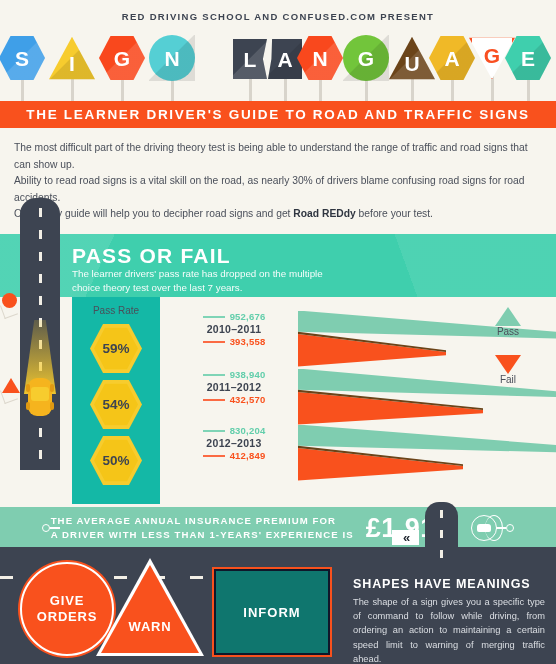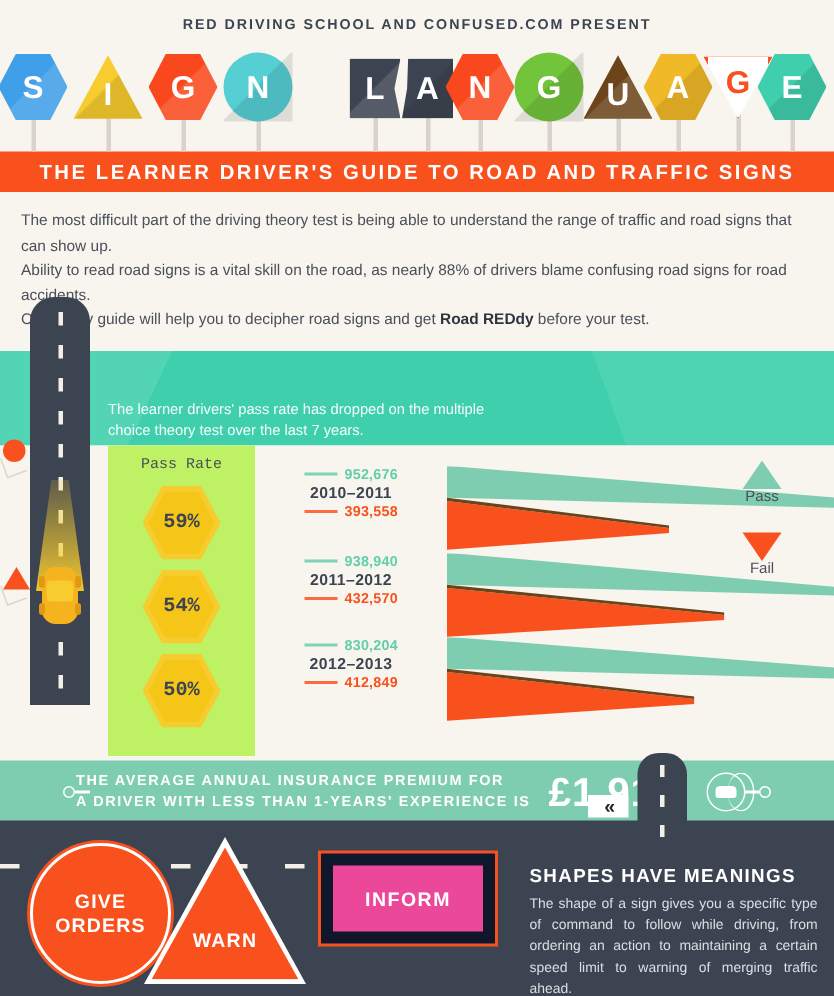--- a/index.html
+++ b/index.html
@@ -102,23 +102,22 @@
     color: #fff; font-size: 21px; font-weight: bold; letter-spacing: 1.2px;
   }
   .pfsub {
     position: absolute; left: 72px; top: 33px;
     color: #ffffff; font-size: 9.8px; line-height: 14px; opacity: .95;
   }
 
   
   .dataarea { position: relative; height: 210px; background: #f7f5ee; }
   .ratecol {
-    position: absolute; left: 72px; top: 0; width: 98px; height: 207px;
-    background: #bef264;
-    font-family: Liberation Mono, monospace;
+    position: absolute; left: 72px; top: 0; width: 88px; height: 207px;
+    background: #14b8a6;
   }
   .ratecol .lbl {
     text-align: center; font-size: 10px; color: #4a4f5a; padding-top: 8px;
   }
   .hexrate {
     position: absolute; left: 50%; margin-left: -26px;
     width: 52px; height: 52px;
     background: #f7cc2e;
     clip-path: polygon(25% 3%, 75% 3%, 100% 50%, 75% 97%, 25% 97%, 0% 50%);
     display: flex; align-items: center; justify-content: center;
@@ -232,22 +231,22 @@
     color: #fff; font-size: 13px; font-weight: bold; letter-spacing: .8px; line-height: 16px; text-align:center;
   }
   .sh-tri {
     position: absolute; left: 96px; top: 2px; width: 108px; height: 98px;
   }
   .sh-tri .t-out { position:absolute; inset:0; background:#fff; clip-path: polygon(50% 0%, 100% 100%, 0% 100%); }
   .sh-tri .t-in  { position:absolute; left:5px; right:5px; top:7px; bottom:3px; background:#f9511d; clip-path: polygon(50% 0%, 100% 100%, 0% 100%); }
   .sh-tri .t-txt { position:absolute; left:0; right:0; bottom: 22px; text-align:center; color:#fff;
     font-size: 13px; font-weight: bold; letter-spacing: .8px; z-index: 3;}
   .sh-rect {
-    position: absolute; left: 214px; top: 13px; width: 116px; height: 60px;
-    background: #ec4899; border: 8px solid #0f172a; box-shadow: 0 0 0 2px #f9511d;
+    position: absolute; left: 214px; top: 13px; width: 116px; height: 86px;
+    background: #0f766e; border: 2px solid #0f172a; box-shadow: 0 0 0 2px #f9511d;
     display:flex; align-items:center; justify-content:center;
     color:#fff; font-size: 13px; font-weight:bold; letter-spacing: 1px;
   }
 </style>
 </head>
 <body>
 
 <div class="page">
 
   <div class="presenter">RED DRIVING SCHOOL AND CONFUSED.COM PRESENT</div>
@@ -337,29 +336,30 @@
           <div class="sheen dark"></div>
           <span class="ltr">E</span>
         </div>
       </div>
     </div>
 
   <div class="titlebar">THE LEARNER DRIVER'S GUIDE TO ROAD AND TRAFFIC SIGNS</div>
 
   <div class="intro">
     <div>The most difficult part of the driving theory test is being able to understand the range of traffic and road signs that can show up.</div>
-    <div>Ability to read road signs is a vital skill on the road, as nearly 88% of drivers blame confusing road signs for road accidents.</div>
+    <div>Ability to read road signs is a vital skill on the road, as nearly 30% of drivers blame confusing road signs for road accidents.</div>
     <div>
       <span>Our handy guide will help you to decipher road signs and get </span><b>Road REDdy</b><span> before your test.</span>
     </div>
   </div>
 
   <div class="pfhead">
     <div class="facet1"></div>
     <div class="facet2"></div>
+    <div class="pftitle">PASS OR FAIL</div>
     <div class="pfsub">
       <div>The learner drivers' pass rate has dropped on the multiple</div>
       <div>choice theory test over the last 7 years.</div>
     </div>
   </div>
 
   <div class="dataarea">
     <div class="ratecol">
       <div class="lbl">Pass Rate</div>
       <div id="hexrates">

